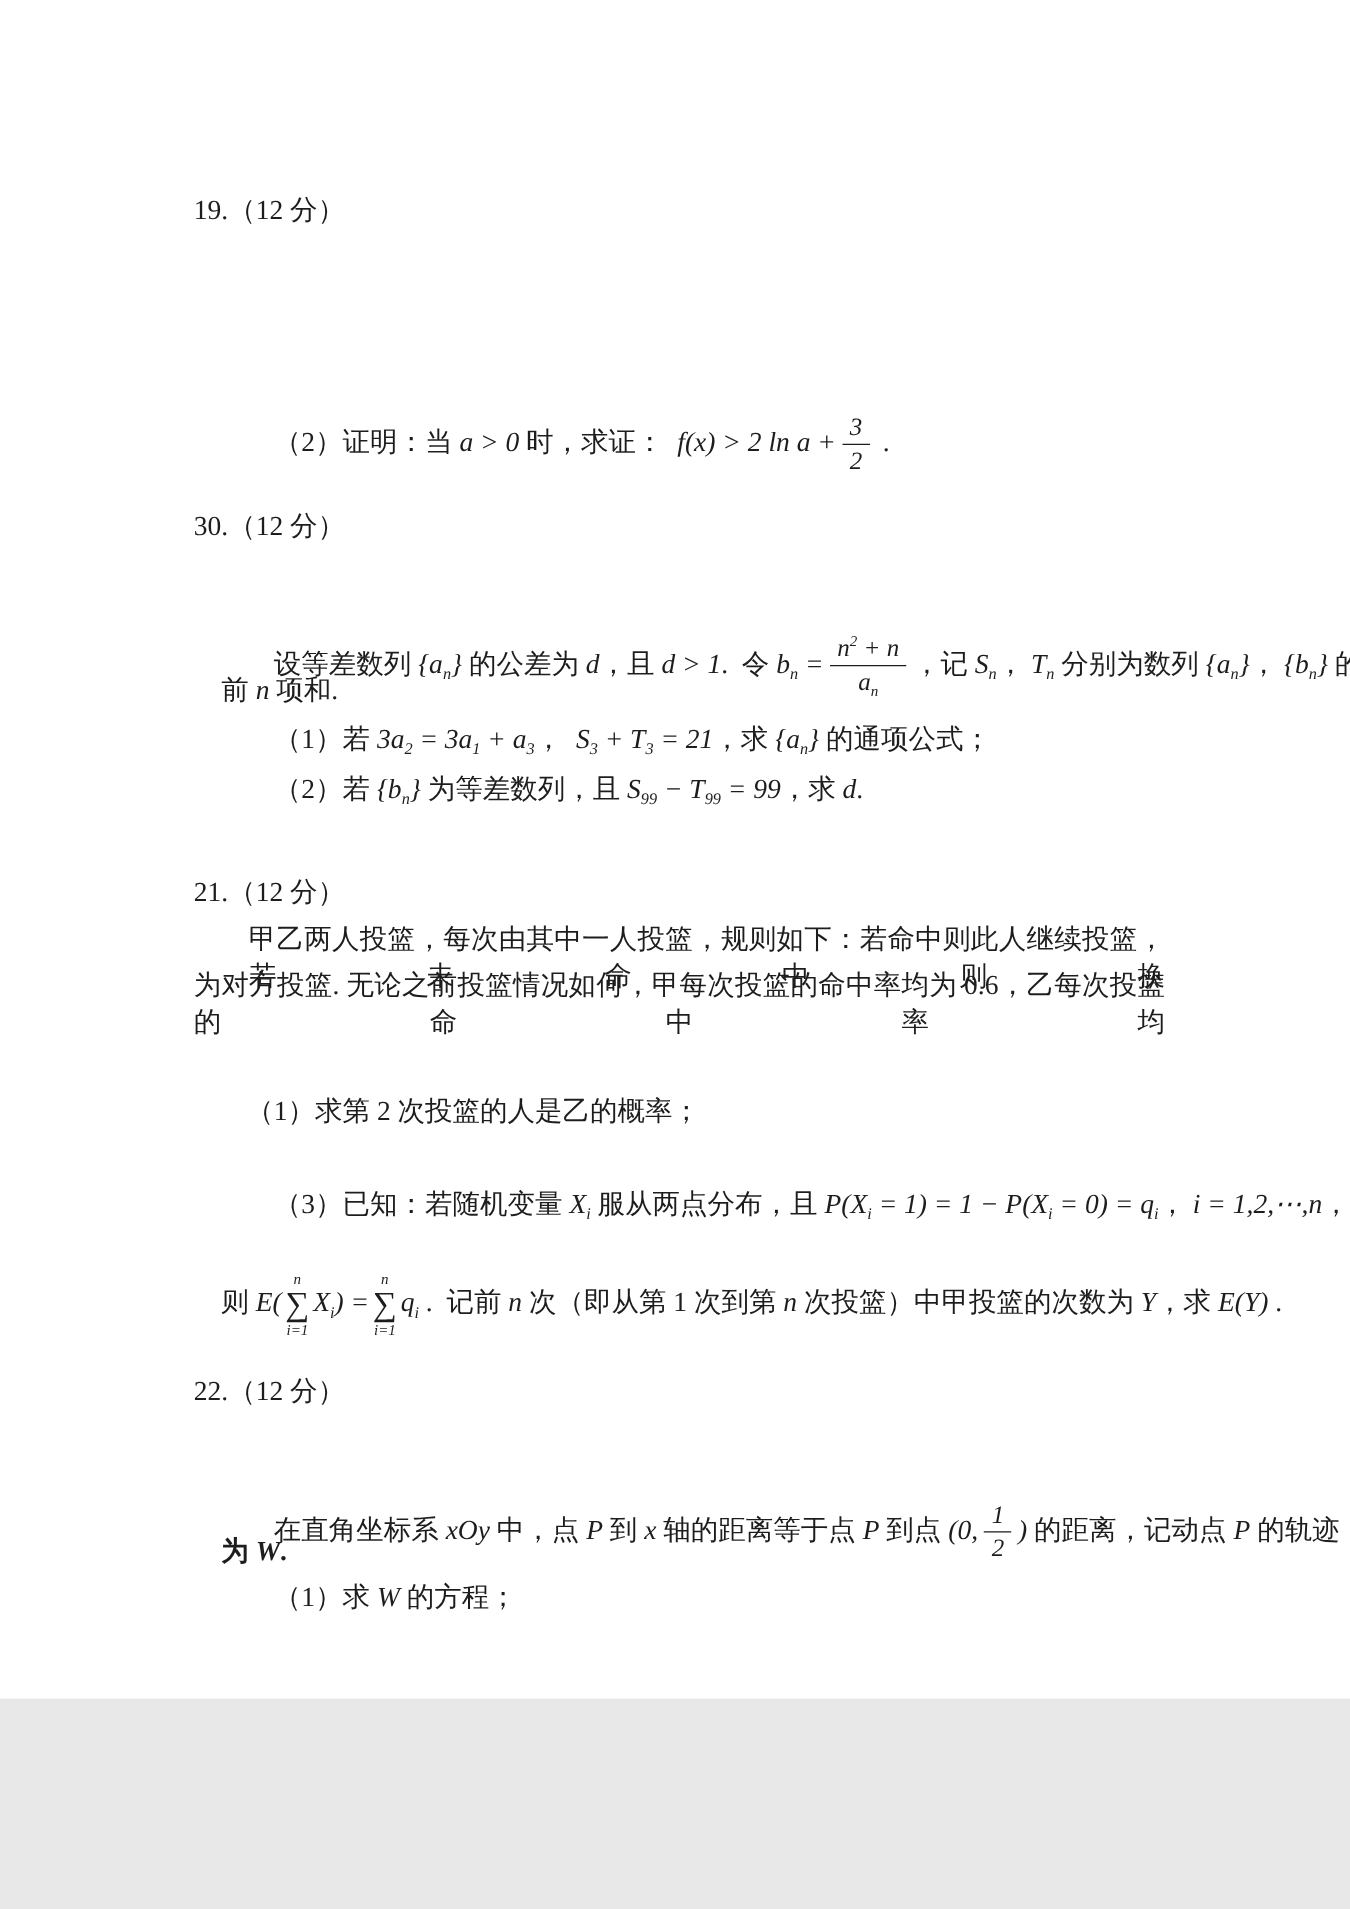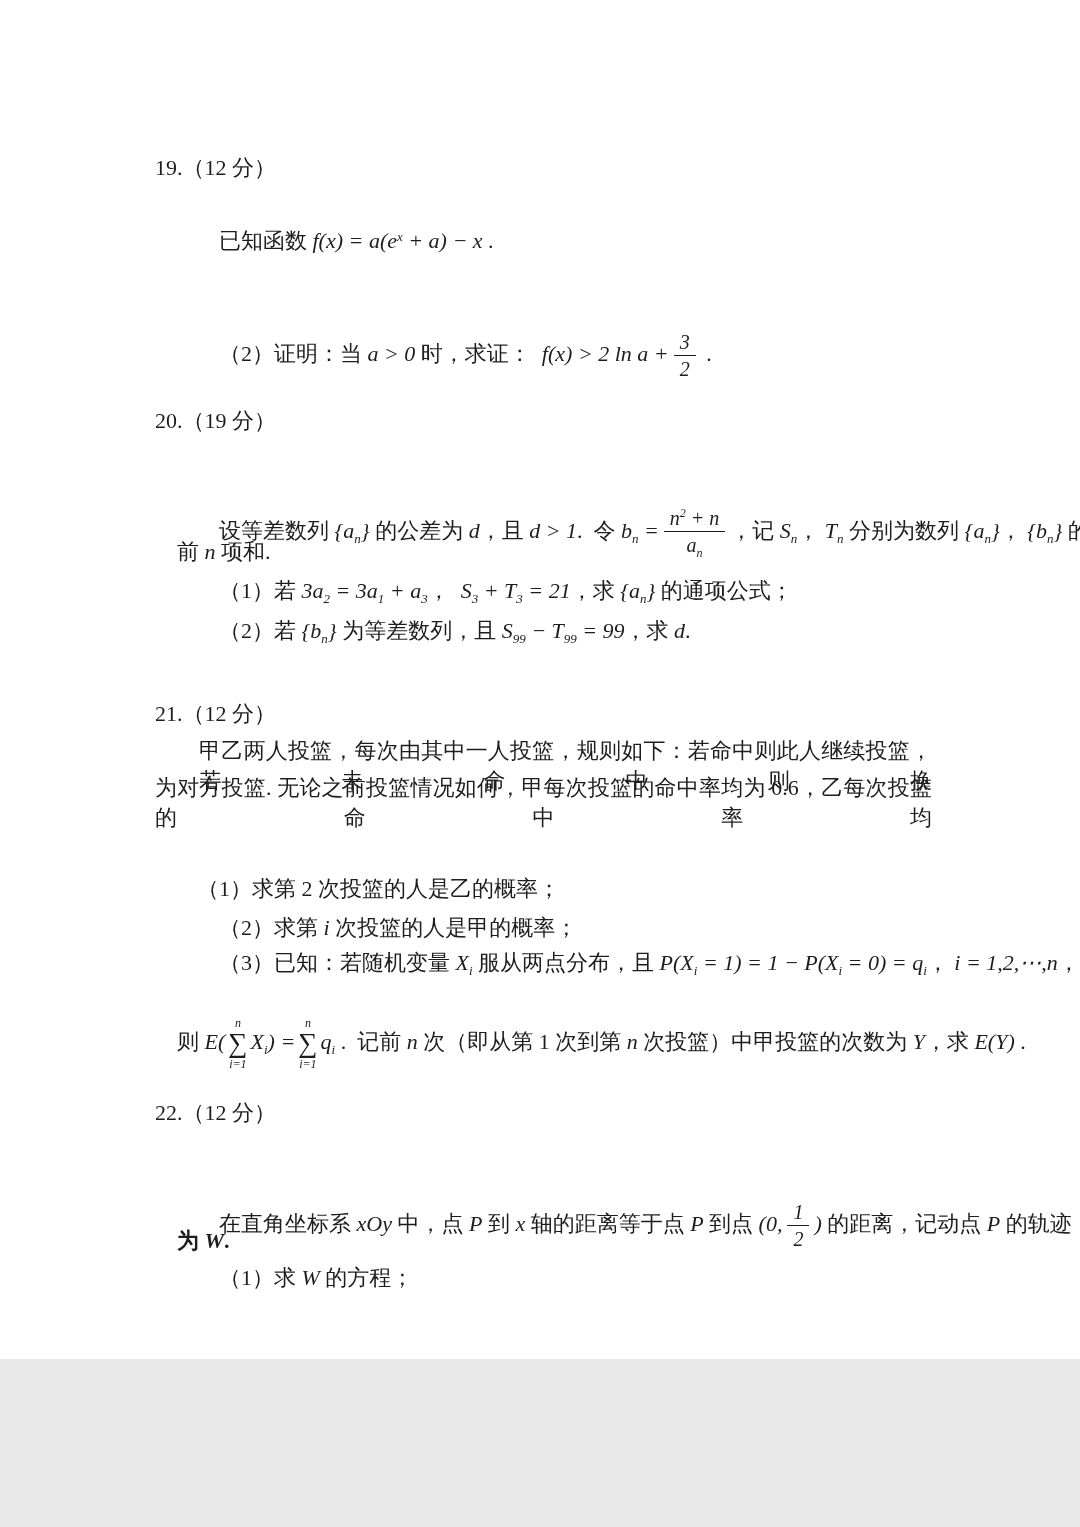--- a/index.html
+++ b/index.html
@@ -68,30 +68,27 @@
   }
   .footer .gap{display:inline-block;width:34px;}
 </style>
 </head>
 <body>
 
 <div class="page">
 
   <div class="line" style="left:155px;top:153px;">19.（12 分）</div>
 
-  <div class="line" style="left:197px;top:192px;">
-    <span class="t">已知函数 </span><span class="m">f(x) = a(e<sup>x</sup> + a) − x</span><span class="t"> .</span>
-  </div>
 
 
   <div class="line tall52" style="left:197px;top:276px;">
     <span class="t">（2）证明：当 </span><span class="m">a &gt; 0</span><span class="t"> 时，求证：  </span><span class="m">f(x) &gt; 2 ln a +</span><span class="frac"><span class="num">3</span><span class="den">2</span></span><span class="t"> .</span>
   </div>
 
-  <div class="line" style="left:155px;top:406px;">20.（19 分）</div>
+  <div class="line" style="left:155px;top:406px;">30.（12 分）</div>
 
   <div class="line tall64" style="left:197px;top:435px;">
     <span class="t">设等差数列 </span><span class="m">{a<sub>n</sub>}</span><span class="t"> 的公差为 </span><span class="m">d</span><span class="t">，且 </span><span class="m">d &gt; 1</span><span class="t">.  令 </span><span class="m">b<sub>n</sub> =</span><span class="frac"><span class="num">n<sup>2</sup> + n</span><span class="den">a<sub>n</sub></span></span><span class="t">，记 </span><span class="m">S<sub>n</sub></span><span class="t">， </span><span class="m">T<sub>n</sub></span><span class="t"> 分别为数列 </span><span class="m">{a<sub>n</sub>}</span><span class="t">， </span><span class="m">{b<sub>n</sub>}</span><span class="t"> 的</span>
   </div>
 
   <div class="line" style="left:155px;top:507px;">
     <span class="t">前 </span><span class="m">n</span><span class="t"> 项和.</span>
   </div>
 
   <div class="line" style="left:197px;top:546px;">
@@ -102,23 +99,20 @@
     <span class="t">（2）若 </span><span class="m">{b<sub>n</sub>}</span><span class="t"> 为等差数列，且 </span><span class="m">S<sub>99</sub> − T<sub>99</sub> = 99</span><span class="t">，求 </span><span class="m">d</span><span class="t">.</span>
   </div>
 
   <div class="line" style="left:155px;top:699px;">21.（12 分）</div>
 
   <div class="line just" style="left:199px;top:736px;width:733px;">甲乙两人投篮，每次由其中一人投篮，规则如下：若命中则此人继续投篮，若未命中则换</div>
   <div class="line just" style="left:155px;top:773px;width:777px;">为对方投篮. 无论之前投篮情况如何，甲每次投篮的命中率均为 0.6，乙每次投篮的命中率均</div>
 
   <div class="line" style="left:197px;top:847px;margin-top:27px;">（1）求第 2 次投篮的人是乙的概率；</div>
 
-  <div class="line" style="left:197px;top:883px;">
-    <span class="t">（2）求第 </span><span class="m">i</span><span class="t"> 次投篮的人是甲的概率；</span>
-  </div>
 
   <div class="line" style="left:197px;top:918px;">
     <span class="t">（3）已知：若随机变量 </span><span class="m">X<sub>i</sub></span><span class="t"> 服从两点分布，且 </span><span class="m">P(X<sub>i</sub> = 1) = 1 − P(X<sub>i</sub> = 0) = q<sub>i</sub></span><span class="t">， </span><span class="m">i = 1,2,⋯,n</span><span class="t">，</span>
   </div>
 
   <div class="line tall56" style="left:155px;top:958px;">
     <span class="t">则 </span><span class="m">E(</span><span class="sum"><span class="lim">n</span><span class="sym">∑</span><span class="lim">i=1</span></span><span class="m">X<sub>i</sub>) =</span><span class="sum"><span class="lim">n</span><span class="sym">∑</span><span class="lim">i=1</span></span><span class="m">q<sub>i</sub></span><span class="t"> .  记前 </span><span class="m">n</span><span class="t"> 次（即从第 1 次到第 </span><span class="m">n</span><span class="t"> 次投篮）中甲投篮的次数为 </span><span class="m">Y</span><span class="t">，求 </span><span class="m">E(Y)</span><span class="t"> .</span>
   </div>
 
   <div class="line" style="left:155px;top:1098px;">22.（12 分）</div>

